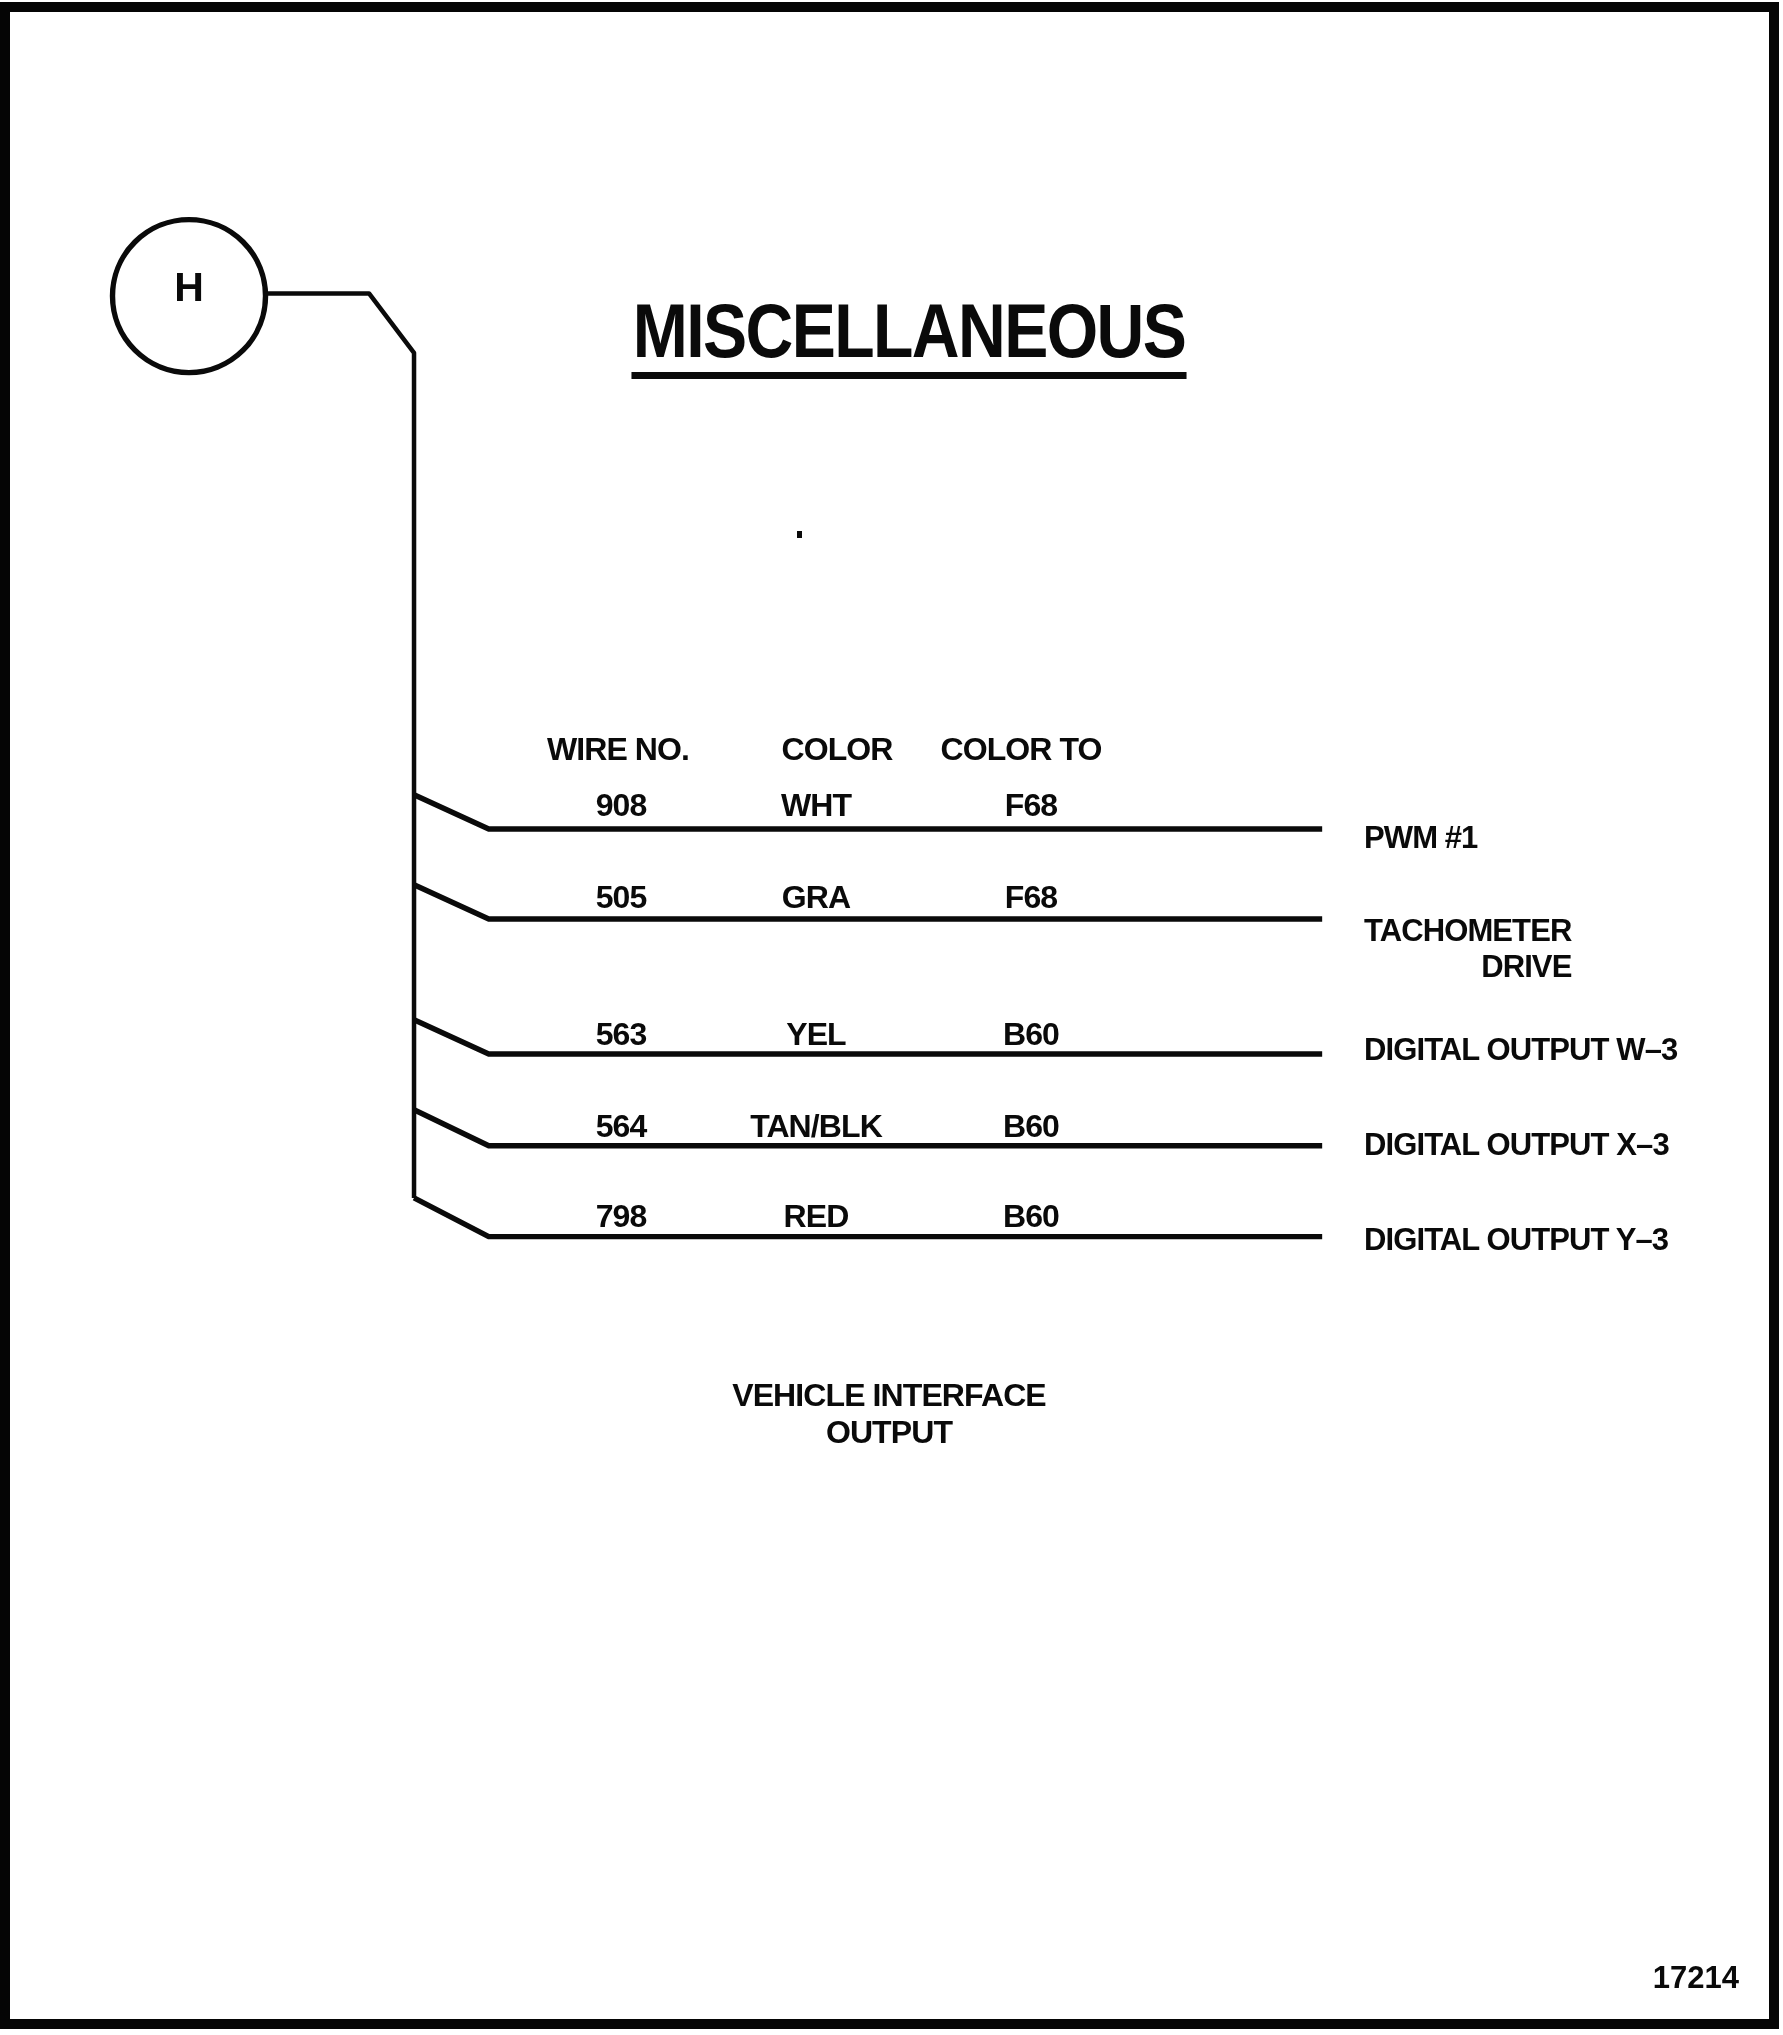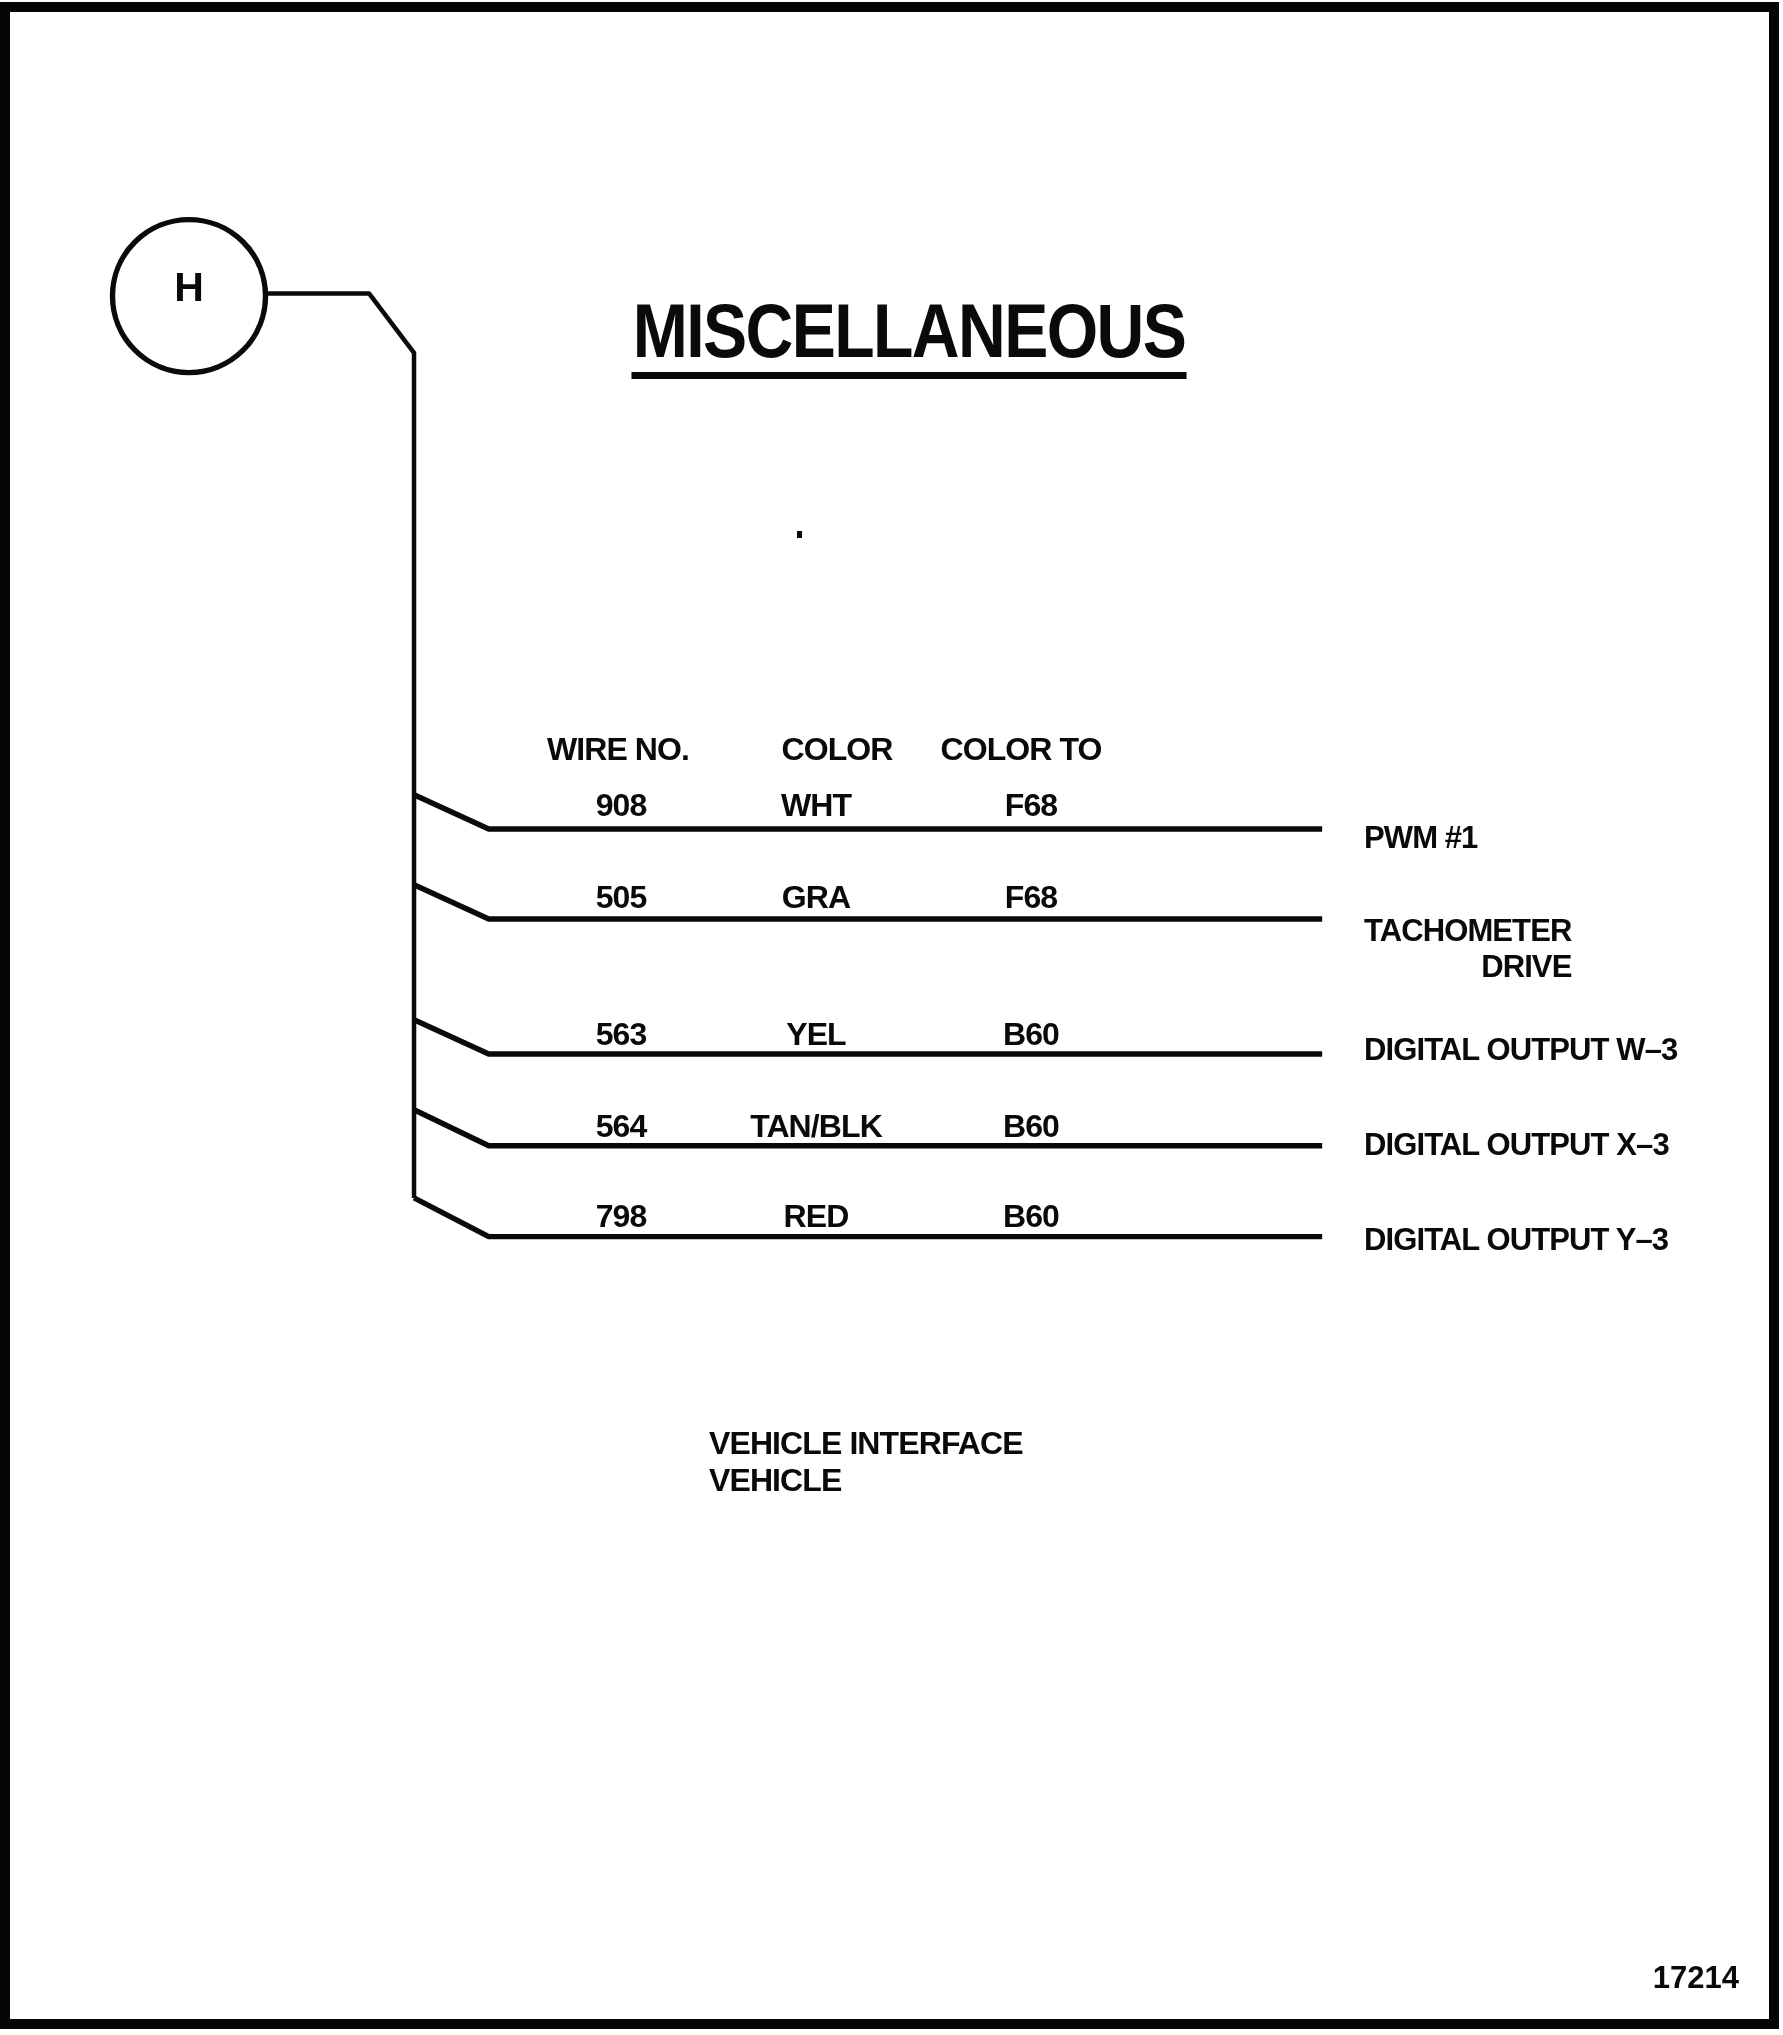--- a/index.html
+++ b/index.html
@@ -31,22 +31,22 @@
   .hdr-wire{left:528px;top:732px;width:180px;}
   .hdr-color{left:747px;top:732px;width:180px;}
   .hdr-goes{left:931px;top:732px;width:180px;}
   .c-wire{left:540px;width:162px;}
   .c-color{left:717px;width:198px;}
   .c-goes{left:932px;width:198px;}
   .r1{top:788px;} .r2{top:880px;} .r3{top:1017px;} .r4{top:1109px;} .r5{top:1199px;}
   .wlabel{left:1364px;font-size:31px;line-height:36px;letter-spacing:-0.9px;text-align:right;}
   .lbl1{top:820px;} .lbl2{top:913px;} .lbl3{top:1032px;} .lbl4{top:1127px;} .lbl5{top:1222px;}
   .caption{
-    left:709px;top:1377px;width:360px;text-align:left;
-    font-size:32px;line-height:37px;letter-spacing:-0.9px;margin-top:48px;
+    left:709px;top:1377px;width:360px;text-align:center;
+    font-size:32px;line-height:37px;letter-spacing:-0.9px;
   }
   .fig-num{left:1530px;top:1960px;width:209px;text-align:right;font-size:31px;letter-spacing:0;}
   .speck{position:absolute;left:797px;top:531px;width:5.4px;height:7.2px;background:#0a0a0a;}
 </style>
 </head>
 <body>
 
 <div class="frame"></div>
 
 <svg class="lines" viewBox="0 0 1981 2261" xmlns="http://www.w3.org/2000/svg">
@@ -94,17 +94,17 @@
 <div class="txt cell c-goes r4">B60</div>
 <div class="txt wlabel lbl4">DIGITAL OUTPUT X–3</div>
 
 <div class="txt cell c-wire r5">798</div>
 <div class="txt cell c-color r5">RED</div>
 <div class="txt cell c-goes r5">B60</div>
 <div class="txt wlabel lbl5">DIGITAL OUTPUT Y–3</div>
 
 <div class="txt caption">
   <div>VEHICLE INTERFACE</div>
-  <div>VEHICLE</div>
+  <div>OUTPUT</div>
 </div>
 
 <div class="txt fig-num">17214</div>
 
 
 </body></html>

